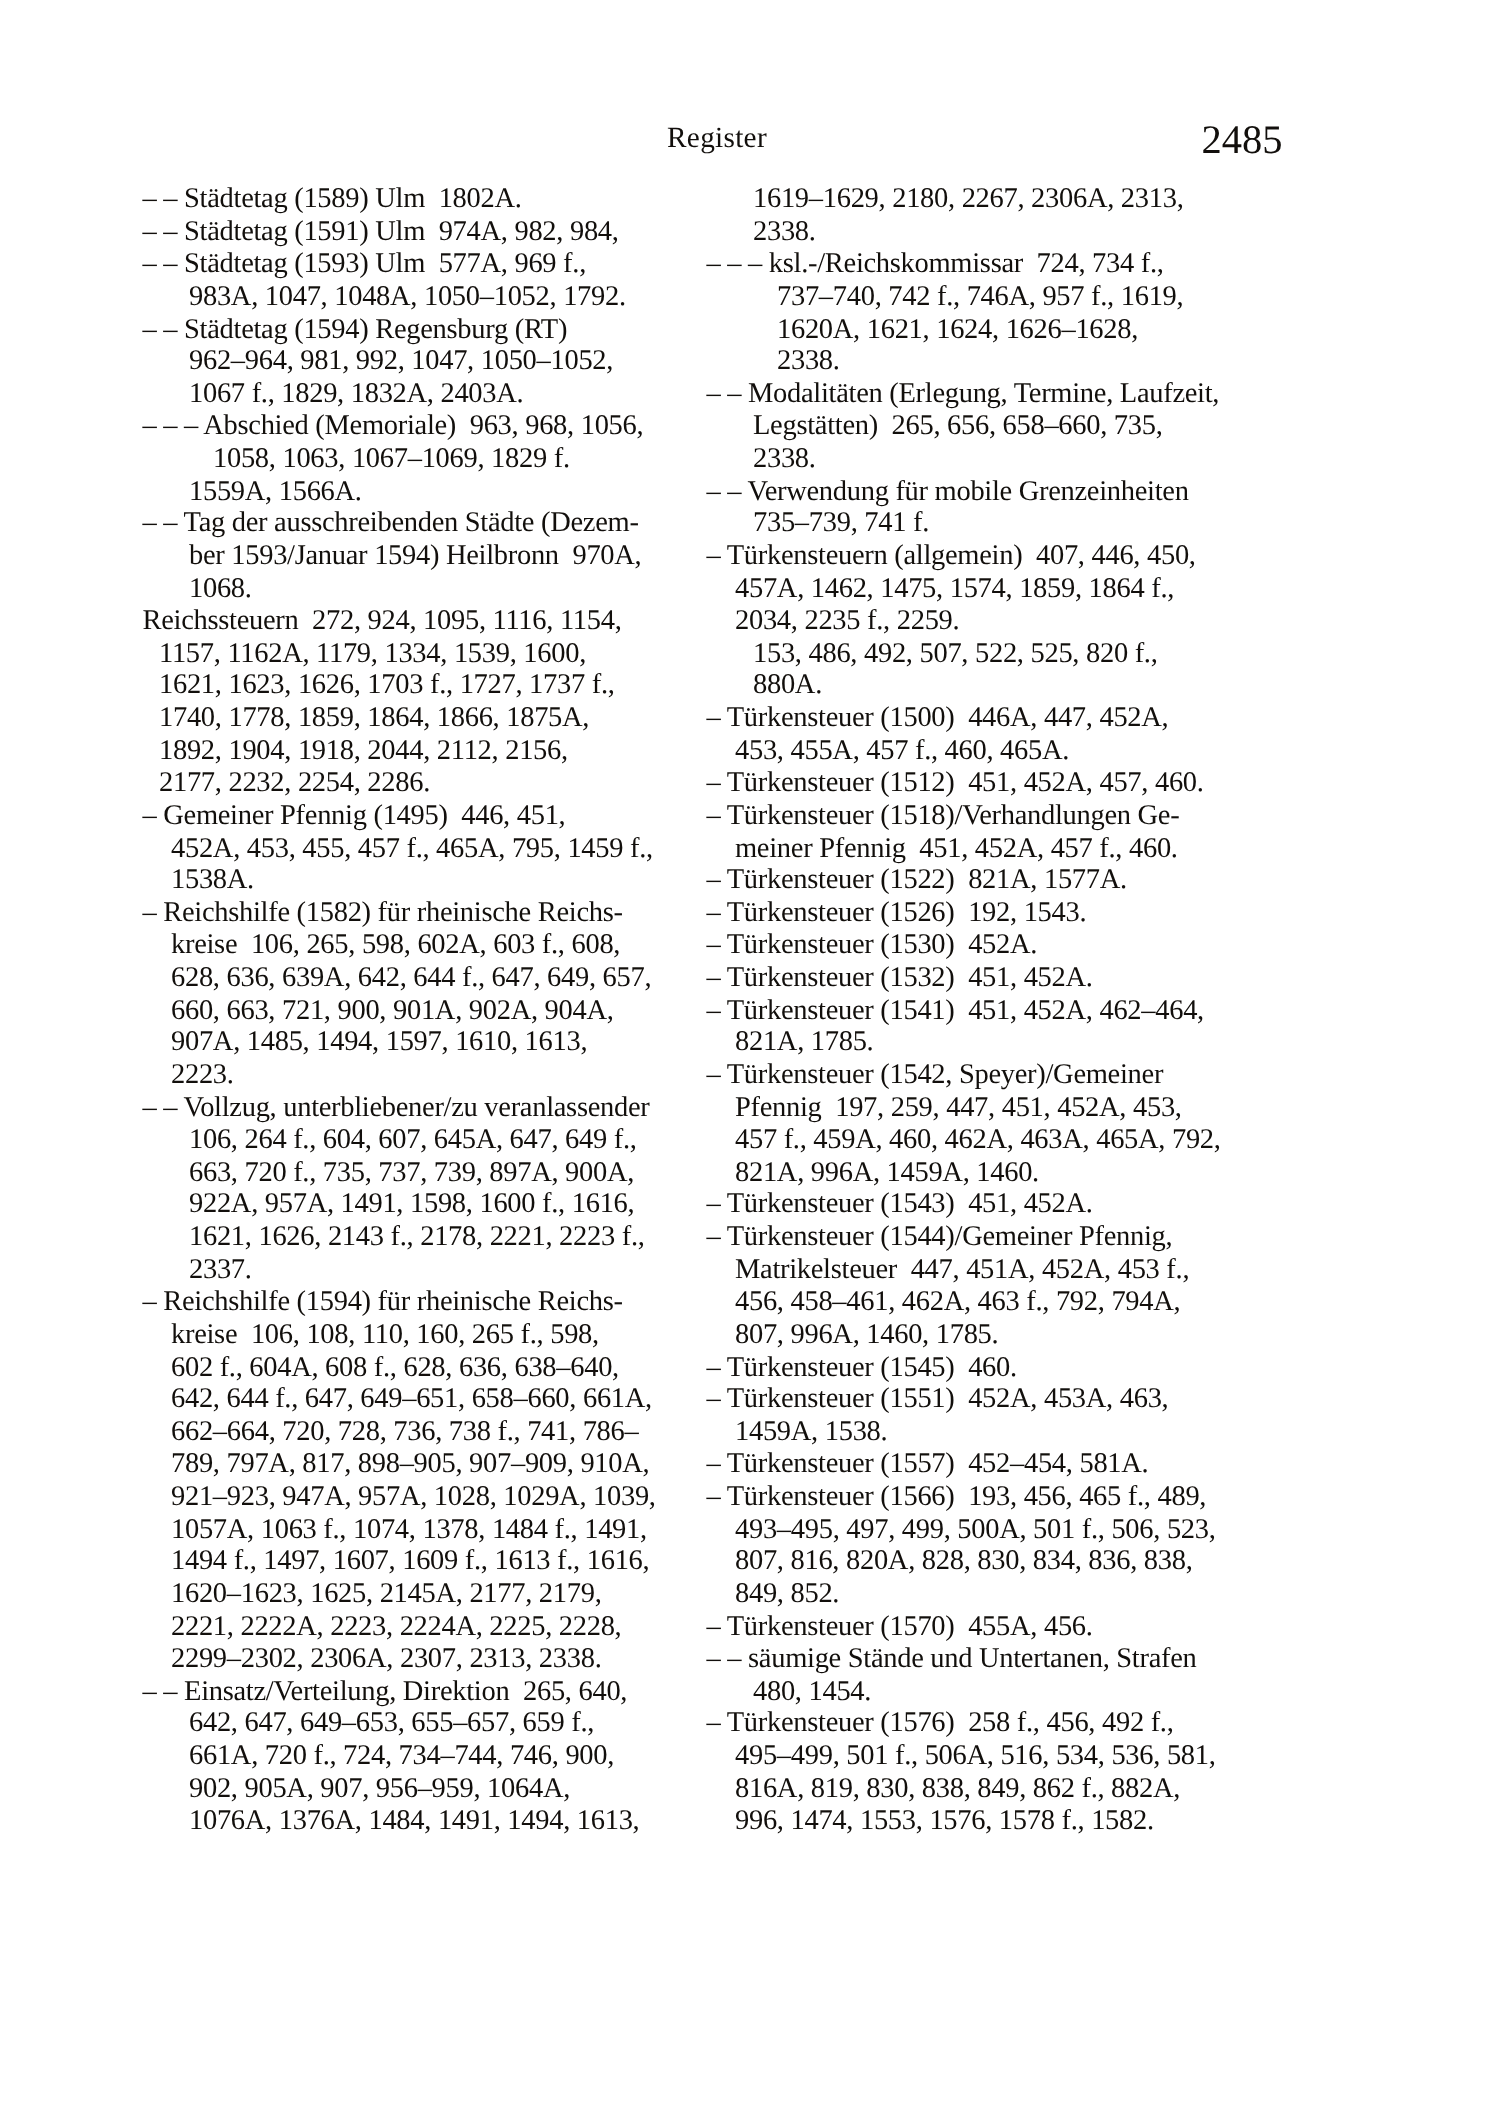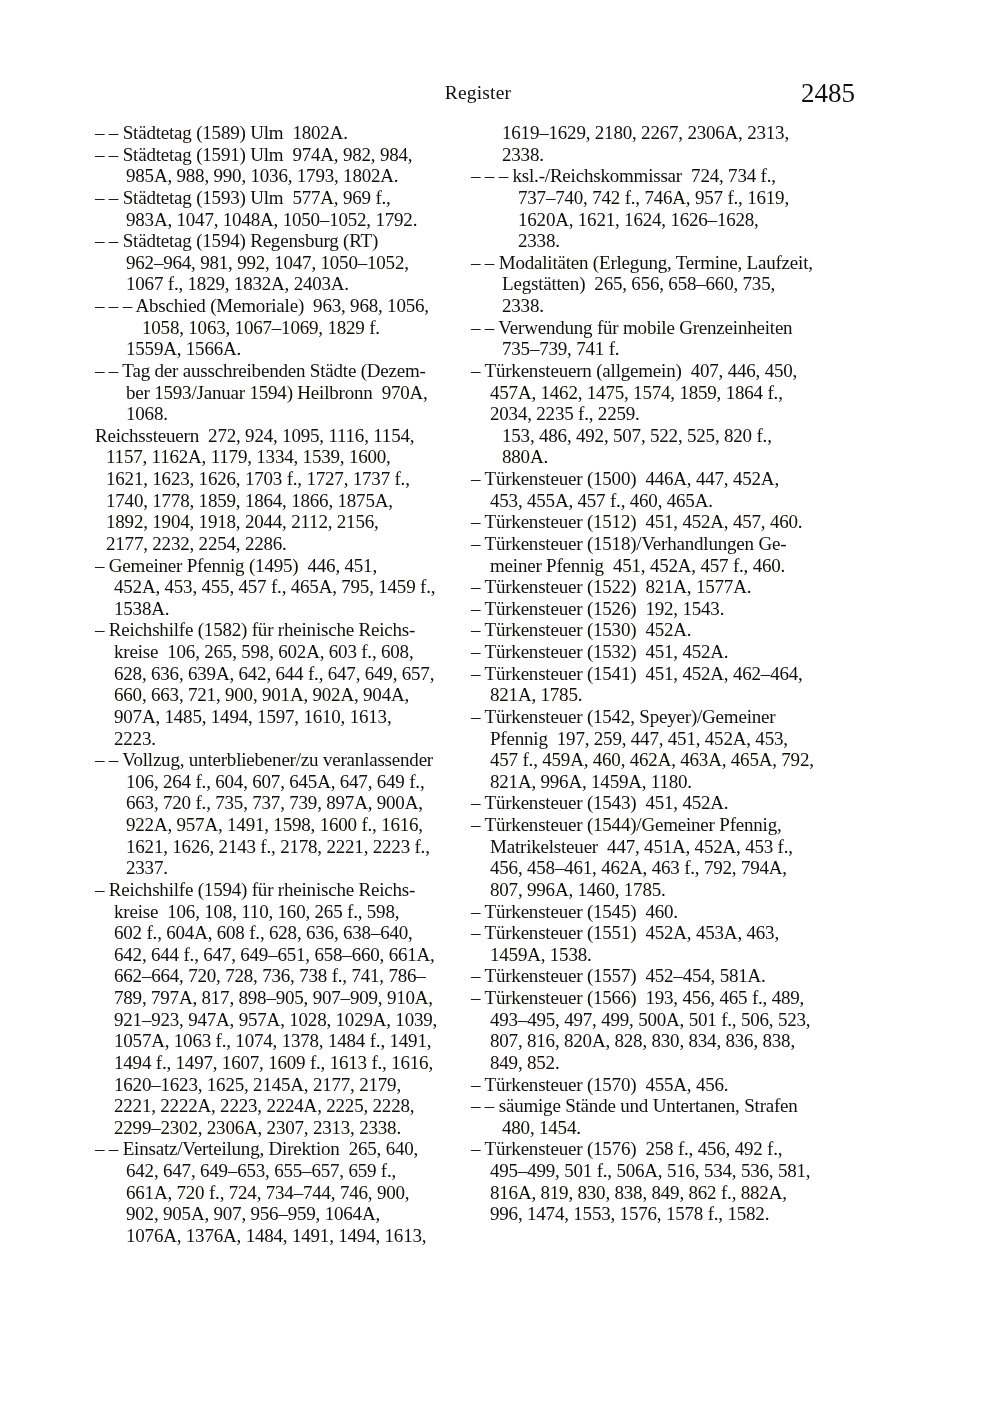--- a/index.html
+++ b/index.html
@@ -73,21 +73,20 @@
     <span class="running-title">Register</span>
     <span class="page-number">2485</span>
   </div>
   <div class="columns">
     <div class="column">
         <div class="entry indent-2">
           <div class="line first">– – Städtetag (1589) Ulm  1802A.</div>
         </div>
         <div class="entry indent-2">
           <div class="line first">– – Städtetag (1591) Ulm  974A, 982, 984,</div>
-          <div class="line">985A, 988, 990, 1036, 1793, 1802A.</div>
         </div>
         <div class="entry indent-2">
           <div class="line first">– – Städtetag (1593) Ulm  577A, 969 f.,</div>
           <div class="line">983A, 1047, 1048A, 1050–1052, 1792.</div>
         </div>
         <div class="entry indent-2">
           <div class="line first">– – Städtetag (1594) Regensburg (RT)</div>
           <div class="line">962–964, 981, 992, 1047, 1050–1052,</div>
           <div class="line">1067 f., 1829, 1832A, 2403A.</div>
         </div>
@@ -207,21 +206,21 @@
           <div class="line first">– Türkensteuer (1532)  451, 452A.</div>
         </div>
         <div class="entry indent-1">
           <div class="line first">– Türkensteuer (1541)  451, 452A, 462–464,</div>
           <div class="line">821A, 1785.</div>
         </div>
         <div class="entry indent-1">
           <div class="line first">– Türkensteuer (1542, Speyer)/Gemeiner</div>
           <div class="line">Pfennig  197, 259, 447, 451, 452A, 453,</div>
           <div class="line">457 f., 459A, 460, 462A, 463A, 465A, 792,</div>
-          <div class="line">821A, 996A, 1459A, 1180.</div>
+          <div class="line">821A, 996A, 1459A, 1460.</div>
         </div>
         <div class="entry indent-1">
           <div class="line first">– Türkensteuer (1543)  451, 452A.</div>
         </div>
         <div class="entry indent-1">
           <div class="line first">– Türkensteuer (1544)/Gemeiner Pfennig,</div>
           <div class="line">Matrikelsteuer  447, 451A, 452A, 453 f.,</div>
           <div class="line">456, 458–461, 462A, 463 f., 792, 794A,</div>
           <div class="line">807, 996A, 1460, 1785.</div>
         </div>

